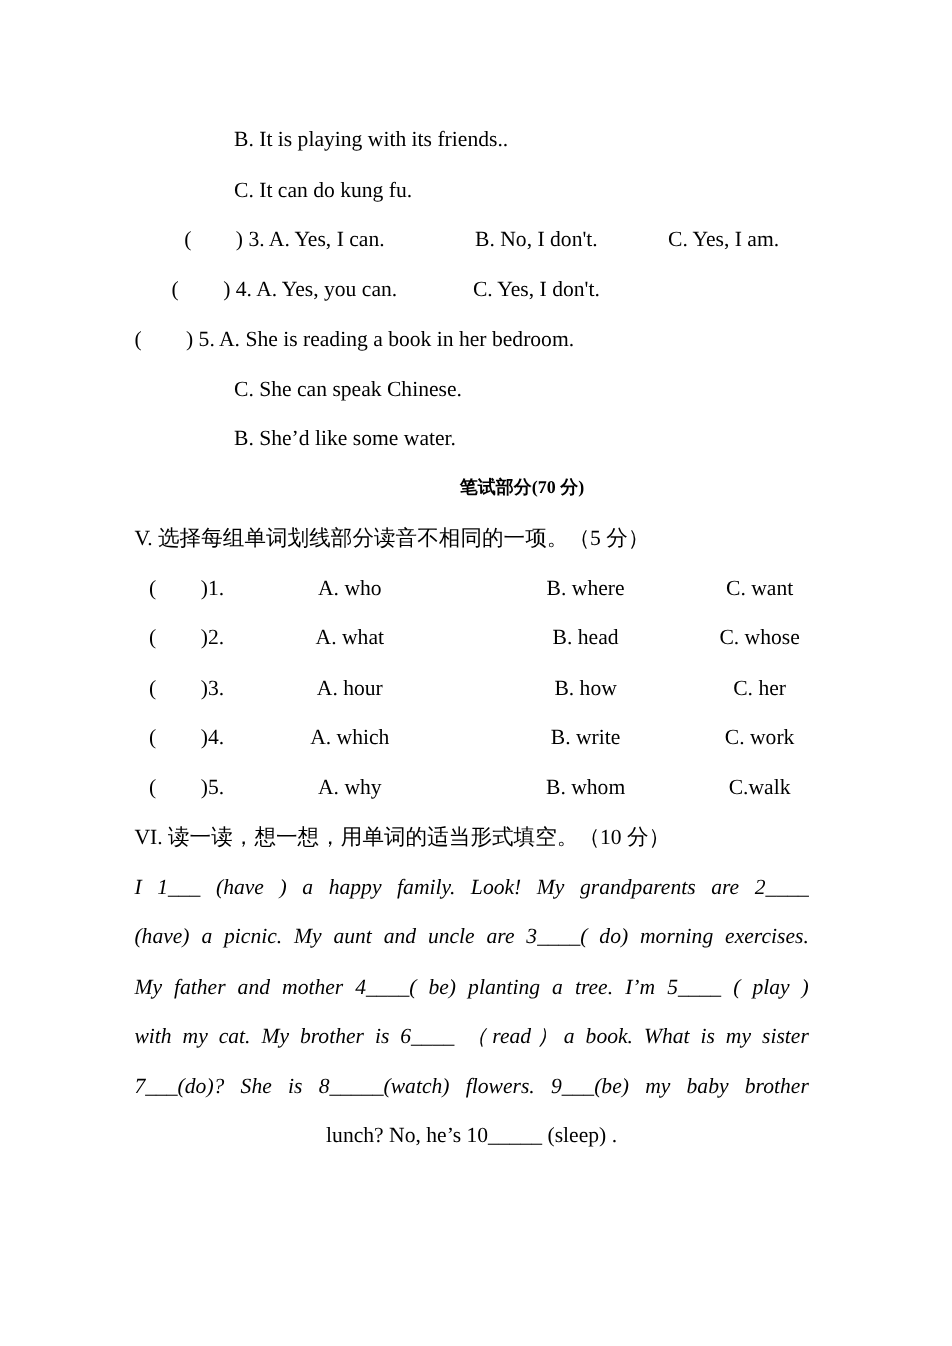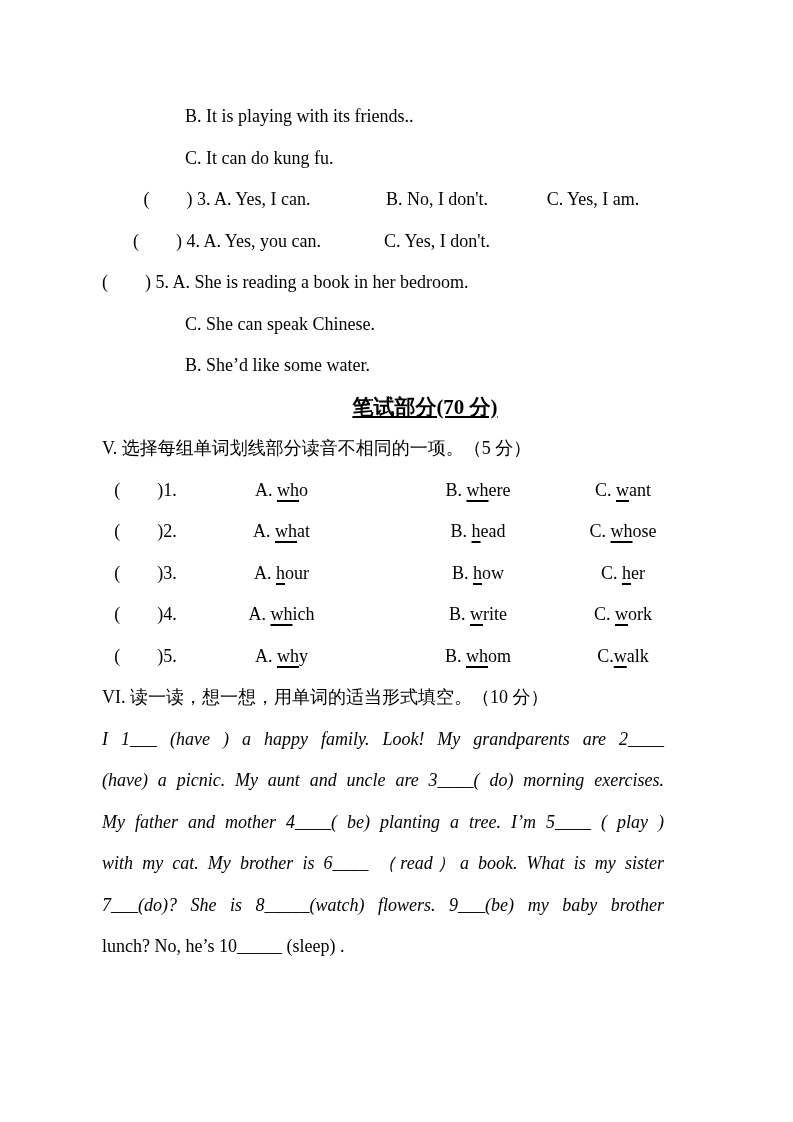--- a/index.html
+++ b/index.html
@@ -6,42 +6,40 @@
   body {
     width: 793px; height: 1122px;
     background: #ffffff; color: #000000;
     font-family: "Liberation Serif", serif;
     font-size: 18px;
     position: relative;
     overflow: hidden;
   }
   #content {
     position: absolute;
-    left: 102px; top: 96px;
+    left: 112px; top: 96px;
     width: 562px;
   }
   .line { height: 41.5px; line-height: 41.5px; }
   .nowrap { white-space: nowrap; }
   .opt-indent { padding-left: 83px; }
   .mc { display: grid; grid-template-columns: 250px 170px 1fr; }
   .vrow { display: grid; grid-template-columns: 87px 185px 208px 1fr; }
   .cell { white-space: nowrap; overflow: visible; text-align: center; }
   .pgap { display: inline-block; width: 37px; }
   .heading {
     font-weight: 700;
-    font-size: 21px;
+    font-size: 15px;
     text-align: center;
     padding-left: 84px;
     white-space: nowrap;
-    text-decoration: underline;
   }
   .just { text-align: justify; text-align-last: justify; font-style: italic; }
-  .last-line { text-align: left; }
+  .last-line { text-align: center; }
   .u {
-    text-decoration: underline;
     text-underline-offset: 4px;
     text-decoration-thickness: 1.5px;
   }
 </style>
 </head>
 <body>
 
 <div id="content">
 
   <div class="line nowrap opt-indent">B. It is playing with its friends..</div>

